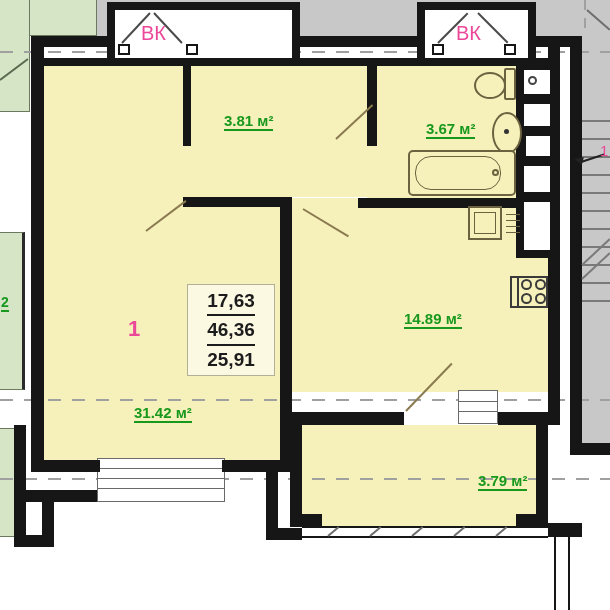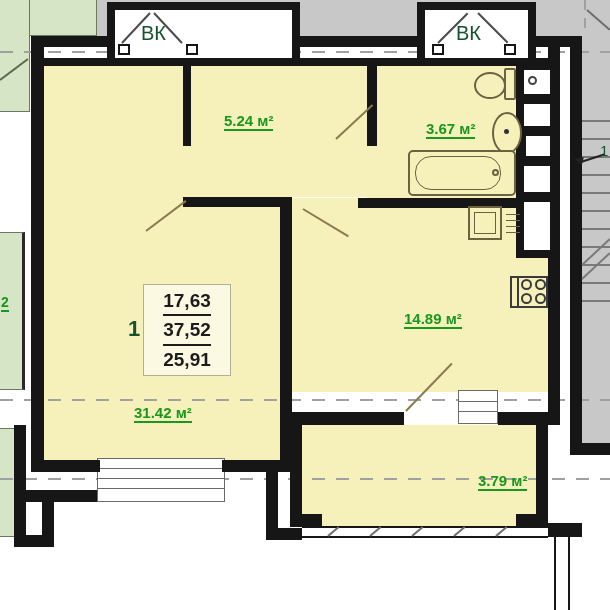--- a/index.html
+++ b/index.html
@@ -11,27 +11,27 @@
   .yellow{position:absolute;background:#f6f0ba;}
   .wall{position:absolute;background:#161616;}
   .dashH{position:absolute;height:2px;background:repeating-linear-gradient(90deg,#a0a0a0 0 13px,transparent 13px 24px);}
   .dashV{position:absolute;width:2px;background:repeating-linear-gradient(180deg,#a0a0a0 0 10px,transparent 10px 18px);}
   .ln{position:absolute;height:2px;background:#6e6e6e;transform-origin:0 50%;}
   .swing{position:absolute;height:2px;background:#8a7a50;transform-origin:0 50%;}
   .fix{position:absolute;border:2px solid #6b6340;box-sizing:border-box;background:transparent;}
   .step{position:absolute;height:2px;background:#7a7a7a;}
   .glabel{position:absolute;color:#18991d;font-weight:bold;font-size:15px;white-space:nowrap;
           border-bottom:2px solid #18991d;line-height:1.15;padding-bottom:0px;}
-  .blabel{position:absolute;color:#14532d;white-space:nowrap;}
+  .blabel{position:absolute;color:#ec4899;white-space:nowrap;}
   .niche{position:absolute;background:#fff;border:8px solid #161616;border-bottom:none;box-sizing:content-box;}
   .nsq{position:absolute;width:12px;height:11px;background:#fff;border:2px solid #161616;box-sizing:border-box;}
   .winbox{position:absolute;background:#fff;border:1px solid #6a6a6a;box-sizing:border-box;}
   .winline{position:absolute;height:1px;background:#6a6a6a;}
   .tbox{position:absolute;background:#fcf9e3;border:1px solid #b3ae96;box-sizing:border-box;
-        display:flex;flex-direction:column;align-items:center;justify-content:center;}
+        display:flex;flex-direction:column;align-items:center;justify-content:center;margin-left:44px;}
   .tnum{font-size:19px;font-weight:bold;color:#1c1c1c;line-height:1.45;}
   .tnum.u{border-bottom:2px solid #1c1c1c;}
 </style>
 </head>
 <body>
 
 <div id="plan">
 
   <div class="gray" style="left:0;top:0;width:610px;height:36px;"></div>
   <div class="gray" style="left:582px;top:36px;width:28px;height:407px;"></div>
@@ -160,27 +160,27 @@
   <div class="step" style="left:582px;top:282px;width:28px;"></div>
   <div class="step" style="left:582px;top:300px;width:28px;"></div>
   <div class="ln" style="left:582px;top:278px;width:38px;transform:rotate(-43deg);background:#7a7a7a;"></div>
   <div class="ln" style="left:582px;top:264px;width:38px;transform:rotate(-43deg);background:#7a7a7a;"></div>
   <div class="ln" style="left:581px;top:161px;width:25px;transform:rotate(-18deg);background:#222;"></div>
   <div class="abs" style="left:574px;top:156px;width:0;height:0;border-right:9px solid #222;border-top:4px solid transparent;border-bottom:4px solid transparent;transform:rotate(15deg);"></div>
   <div class="blabel" style="left:600px;top:142px;font-size:15px;">1</div>
 
   <div class="blabel" style="left:141px;top:22px;font-size:20px;">ВК</div>
   <div class="blabel" style="left:456px;top:22px;font-size:20px;">ВК</div>
-  <div class="glabel" style="left:224px;top:112px;">5.24 м²</div>
+  <div class="glabel" style="left:224px;top:112px;">3.81 м²</div>
   <div class="glabel" style="left:426px;top:120px;">3.67 м²</div>
   <div class="glabel" style="left:404px;top:310px;">14.89 м²</div>
   <div class="glabel" style="left:134px;top:404px;">31.42 м²</div>
   <div class="glabel" style="left:478px;top:472px;">3.79 м²</div>
   <div class="glabel" style="left:1px;top:294px;font-size:14px;">2</div>
 
   <div class="tbox" style="left:143px;top:284px;width:88px;height:92px;">
     <span class="tnum u">17,63</span>
-    <span class="tnum u">37,52</span>
+    <span class="tnum u">46,36</span>
     <span class="tnum">25,91</span>
   </div>
   <div class="blabel" style="left:128px;top:316px;font-size:22px;font-weight:bold;">1</div>
 
 </div>
 
 </body></html>

